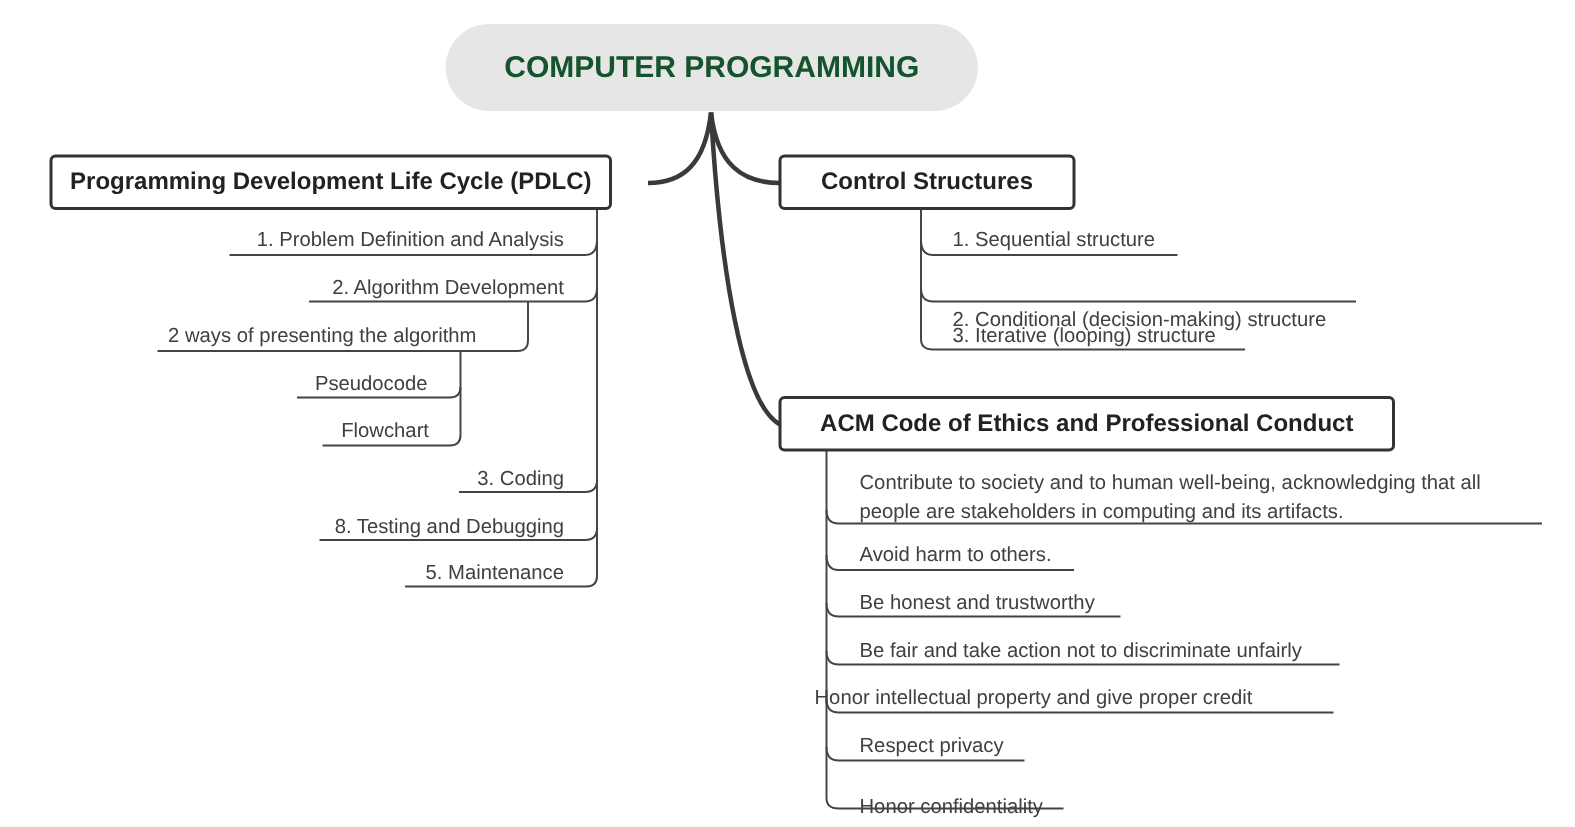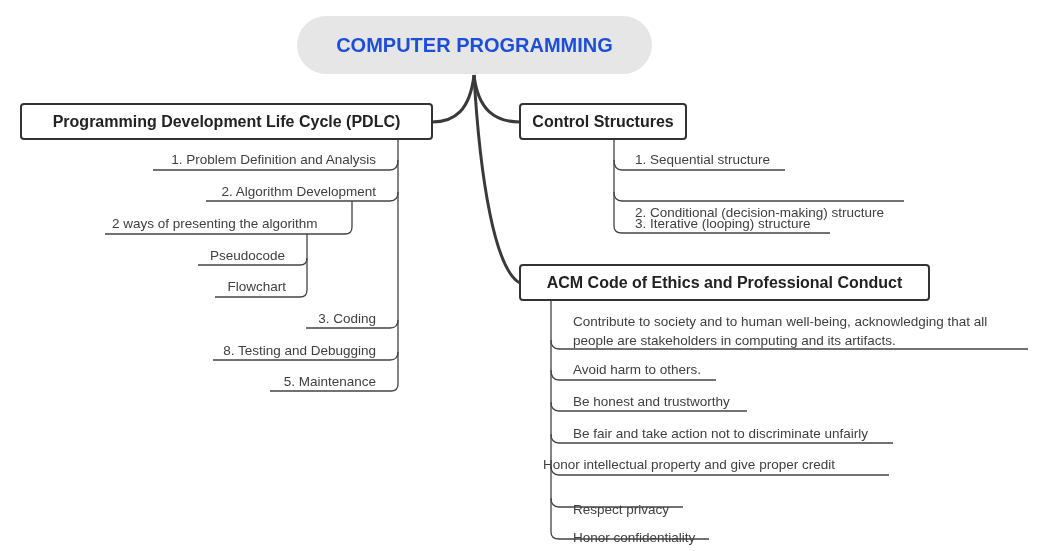--- a/index.html
+++ b/index.html
@@ -3,21 +3,21 @@
 <meta charset="utf-8">
 <style>
   html, body { margin: 0; padding: 0; background: #ffffff; }
   body { width: 1050px; height: 551px; position: relative; overflow: hidden;
          font-family: "Liberation Sans", sans-serif; color: #222; }
   #lines { position: absolute; left: 0; top: 0; }
   .root {
     position: absolute; left: 297px; top: 16px; width: 355px; height: 58px;
     background: #e6e6e6; border-radius: 29px;
     display: flex; align-items: center; justify-content: center;
-    font-weight: bold; font-size: 20px; color: #1d4ed8;
+    font-weight: bold; font-size: 20px; color: #14532d;
   }
   .topic {
     position: absolute; background: #fff; border: 2px solid #333; border-radius: 4px;
     box-sizing: border-box; display: flex; align-items: center; justify-content: center;
     font-weight: bold; font-size: 16px; color: #222;
   }
   .sub {
     position: absolute; font-size: 13.5px; color: #404040; white-space: nowrap; line-height: 16px;
   }
   .sub.r { text-align: right; }
@@ -53,35 +53,35 @@
     <path d="M551 370 Q551 380 559 380 L716 380"></path>
     <path d="M551 402 Q551 411 559 411 L747 411"></path>
     <path d="M551 434 Q551 443 559 443 L893 443"></path>
     <path d="M551 466 Q551 475 559 475 L889 475"></path>
     <path d="M551 498 Q551 507 559 507 L683 507"></path>
   </g>
 </svg>
 
 <div class="root">COMPUTER PROGRAMMING</div>
 
-<div class="topic" style="left:20px;top:103px;width:413px;height:37px;">Programming Development Life Cycle (PDLC)</div>
+<div class="topic" style="left:33px;top:103px;width:375px;height:37px;">Programming Development Life Cycle (PDLC)</div>
 <div class="sub r" style="left:150px;top:152px;width:226px;">1. Problem Definition and Analysis</div>
 <div class="sub r" style="left:200px;top:184px;width:176px;">2. Algorithm Development</div>
 <div class="sub" style="left:112px;top:216px;">2 ways of presenting the algorithm</div>
 <div class="sub r" style="left:200px;top:248px;width:85px;">Pseudocode</div>
 <div class="sub r" style="left:215px;top:279px;width:71px;">Flowchart</div>
 <div class="sub r" style="left:300px;top:311px;width:76px;">3. Coding</div>
 <div class="sub r" style="left:210px;top:343px;width:166px;">8. Testing and Debugging</div>
 <div class="sub r" style="left:270px;top:374px;width:106px;">5. Maintenance</div>
 
-<div class="topic" style="left:519px;top:103px;width:168px;height:37px;">Control Structures</div>
+<div class="topic" style="left:519px;top:103px;width:198px;height:37px;">Control Structures</div>
 <div class="sub" style="left:635px;top:152px;">1. Sequential structure</div>
 <div class="sub" style="left:635px;top:184px;margin-top:21px;">2. Conditional (decision-making) structure</div>
 <div class="sub" style="left:635px;top:216px;">3. Iterative (looping) structure</div>
 
 <div class="topic" style="left:519px;top:264px;width:411px;height:37px;">ACM Code of Ethics and Professional Conduct</div>
 <div class="sub multi" style="left:573px;top:312px;width:450px;">Contribute to society and to human well-being, acknowledging that all people are stakeholders in computing and its artifacts.</div>
 <div class="sub" style="left:573px;top:362px;text-align:right;">Avoid harm to others.</div>
 <div class="sub" style="left:573px;top:394px;">Be honest and trustworthy</div>
 <div class="sub" style="left:573px;top:426px;">Be fair and take action not to discriminate unfairly</div>
 <div class="sub" style="left:543px;top:457px;">Honor intellectual property and give proper credit</div>
-<div class="sub" style="left:573px;top:489px;margin-top:13px;">Respect privacy</div>
+<div class="sub" style="left:573px;top:489px;">Respect privacy</div>
 <div class="sub" style="left:573px;top:530px;">Honor confidentiality</div>
 
 </body></html>

